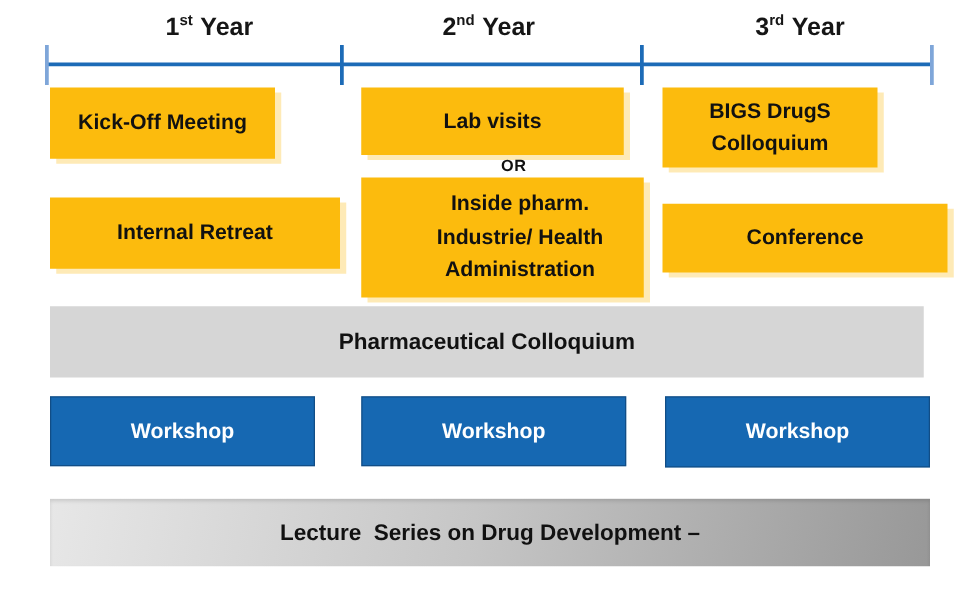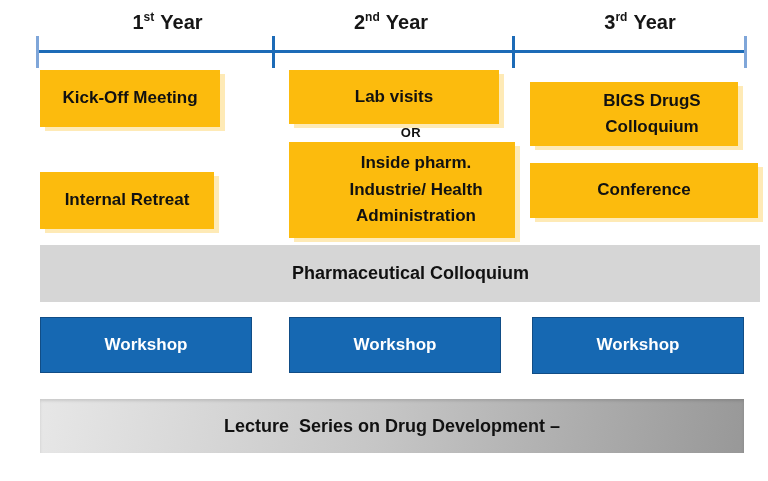--- a/index.html
+++ b/index.html
@@ -68,43 +68,42 @@
   .box-yellow {
     background: #fcbb0d;
     box-shadow: 5px 4px 0 rgba(252, 187, 13, 0.30);
   }
   .box-blue {
     background: #1668b2;
     border: 1px solid rgba(10, 45, 80, 0.45);
     color: #ffffff;
   }
   .b-kickoff   { left: 40px;  top: 70px;  width: 180px; height: 57px; }
-  .b-internal  { left: 40px;  top: 172px; width: 174px; height: 57px; }
+  .b-internal  { left: 40px;  top: 158px; width: 232px; height: 57px; }
   .b-lab       { left: 289px; top: 70px;  width: 210px; height: 54px; }
   .b-inside    { left: 289px; top: 142px; width: 198px; height: 96px; padding-left: 28px; }
-  .b-bigs      { left: 530px; top: 82px;  width: 172px; height: 64px; padding-left: 36px; }
+  .b-bigs      { left: 530px; top: 70px;  width: 172px; height: 64px; }
   .b-conf      { left: 530px; top: 163px; width: 228px; height: 55px; }
   .or-label {
     position: absolute;
     left: 306px; top: 123px;
     width: 210px; height: 19px;
     display: flex; align-items: center; justify-content: center;
     font-size: 13px;
     font-weight: 700;
     letter-spacing: 0.5px;
   }
   .band-gray {
     position: absolute;
     left: 40px; top: 245px;
     width: 699px; height: 57px;
     background: #d6d6d6;
     display: flex; align-items: center; justify-content: center;
     font-size: 18px;
     font-weight: 700;
-    padding-left: 21px;
   }
   .b-ws1 { left: 40px;  top: 317px; width: 210px; height: 54px; }
   .b-ws2 { left: 289px; top: 317px; width: 210px; height: 54px; }
   .b-ws3 { left: 532px; top: 317px; width: 210px; height: 55px; }
   .band-lecture {
     position: absolute;
     left: 40px; top: 399px;
     width: 704px; height: 54px;
     background: linear-gradient(100deg, #e7e7e7 0%, #c6c6c6 48%, #989898 100%);
     box-shadow: inset 0 2px 3px rgba(0,0,0,0.12);

